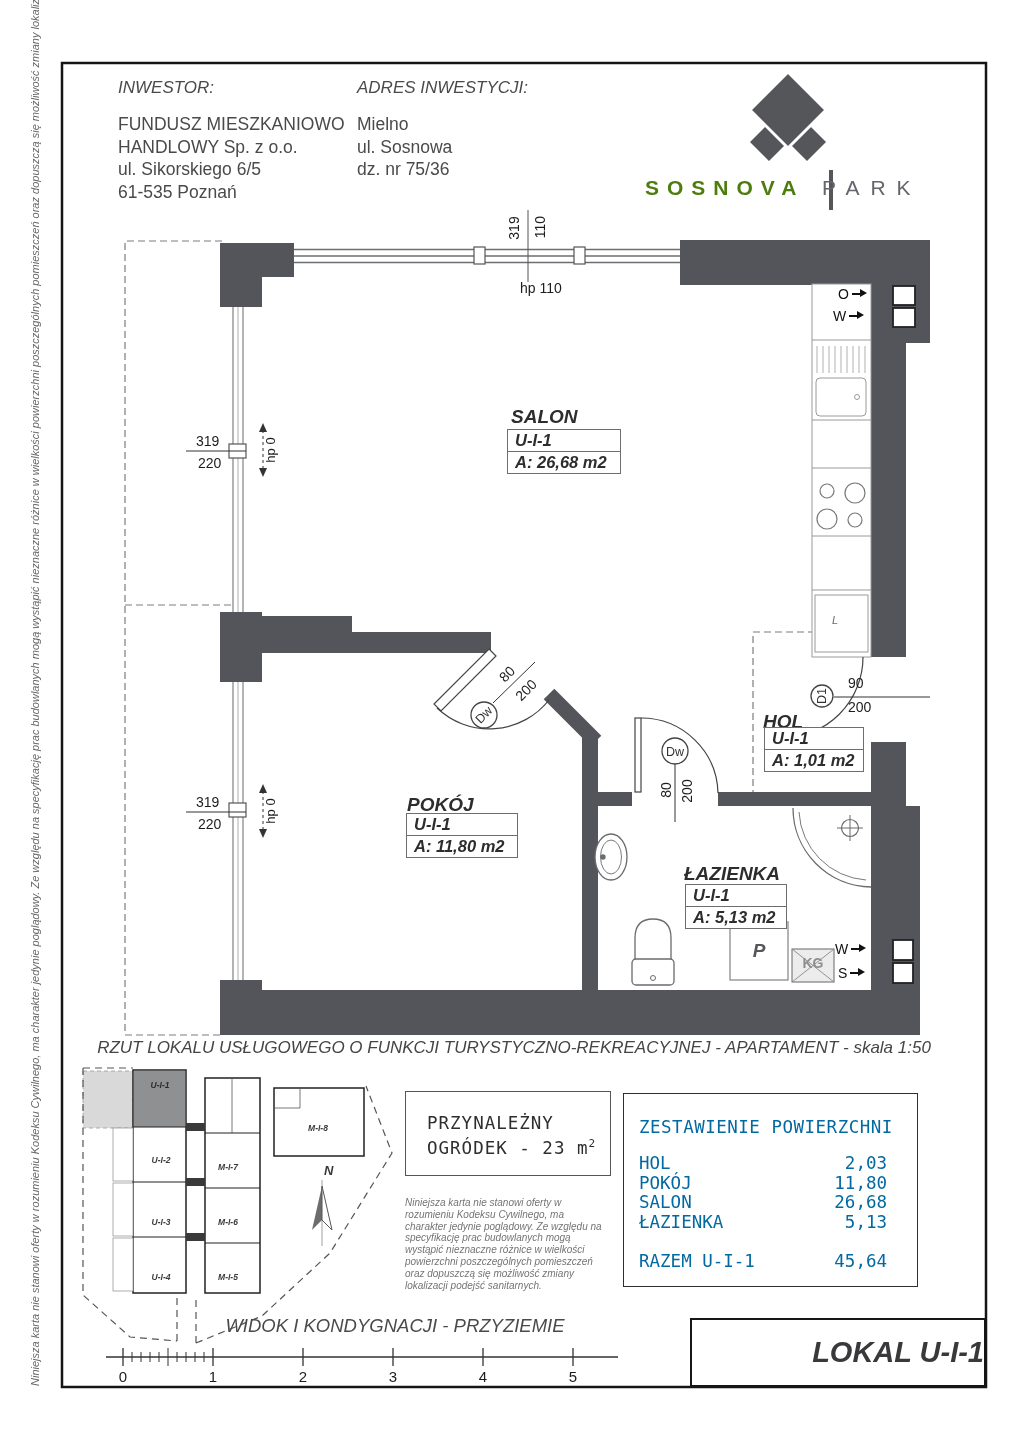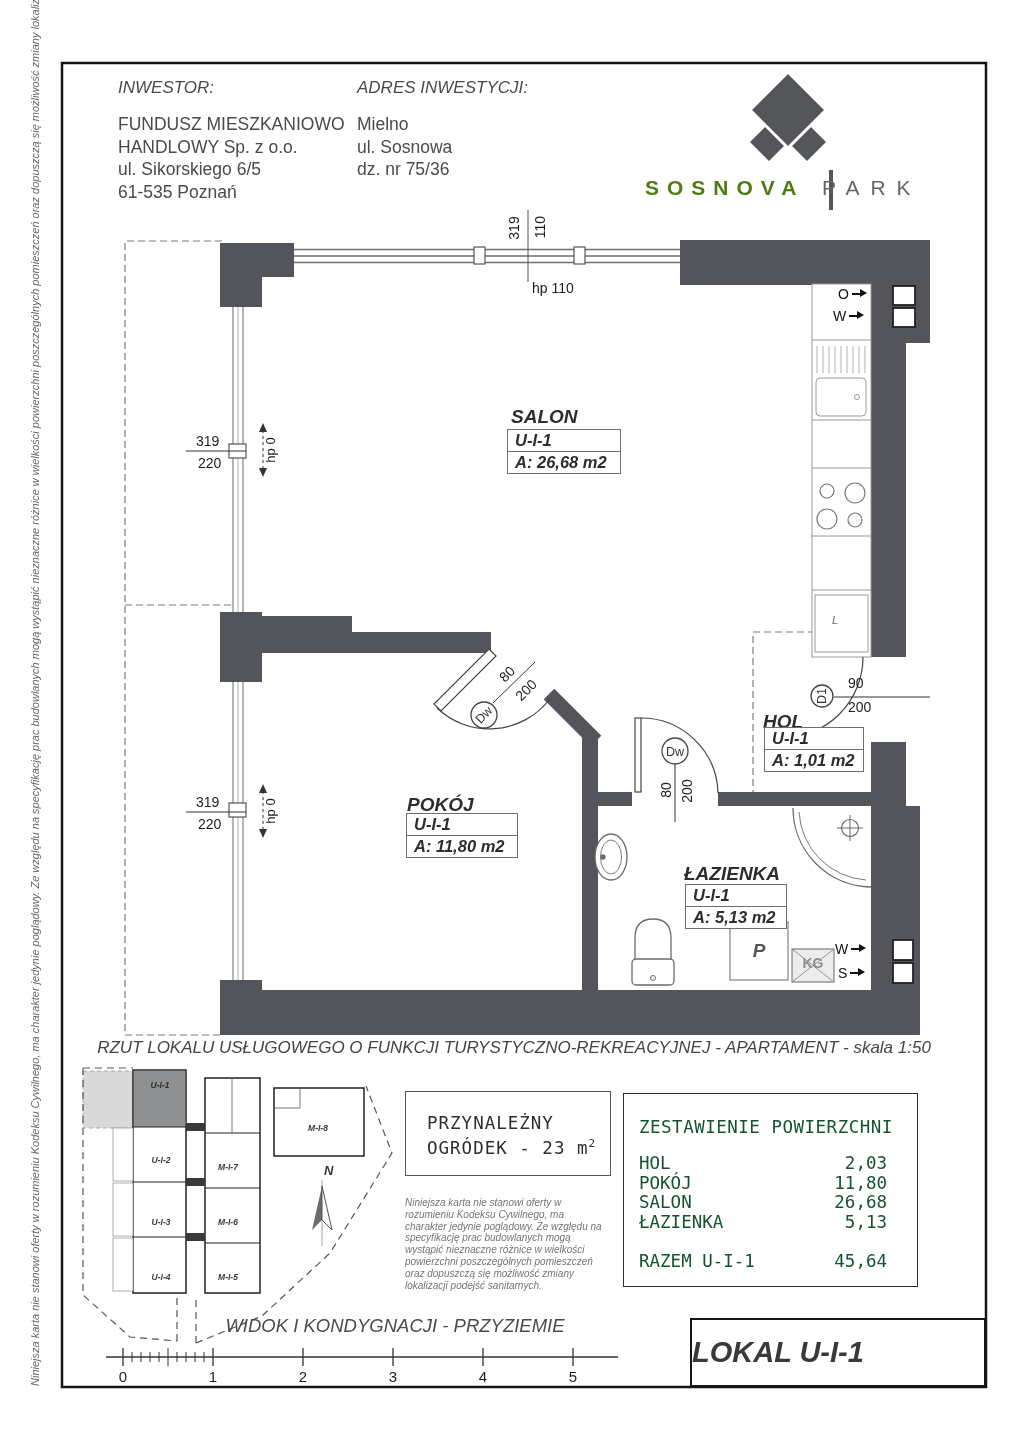--- a/index.html
+++ b/index.html
@@ -30,27 +30,27 @@
   .arrow-icon::before{content:"";position:absolute;left:0;top:4.2px;width:9px;height:1.6px;background:#111}
   .arrow-icon::after{content:"";position:absolute;left:8px;top:0.4px;width:0;height:0;
       border-left:7px solid #111;border-top:4.6px solid transparent;border-bottom:4.6px solid transparent}
   .fixturelbl{color:#6b6b6e}
   .caption{font-size:17px;font-style:italic;color:#454547}
   .sitelabel{font-size:8.5px;font-weight:bold;font-style:italic;color:#3a3a3c;width:44px;text-align:center}
   .mono{font-family:"DejaVu Sans Mono","Liberation Mono",monospace}
   .gardenbox{border:1.3px solid #56565a;box-sizing:border-box;padding:21px 0 0 21px;
              font-size:17.5px;letter-spacing:1px;line-height:20.5px;color:#2e2e30}
   .disclaimer{font-size:10px;font-style:italic;line-height:11.8px;color:#737476}
-  .areatable{border:1.4px solid #2e2e2e;box-sizing:border-box;padding:23px 30px 10px 15px;color:#14532d}
+  .areatable{border:1.4px solid #2e2e2e;box-sizing:border-box;padding:23px 30px 10px 15px;color:#0369a1}
   .areatable .ttl{font-size:17.5px;letter-spacing:.5px;white-space:nowrap}
   .arow{display:flex;justify-content:space-between;font-size:17.5px;line-height:19.5px}
   .sidenote{font-size:11px;font-style:italic;color:#66676a;white-space:nowrap;
             transform:rotate(-90deg);transform-origin:0 0}
   .unitbox{border:2.5px solid #161616;box-sizing:border-box;display:flex;align-items:center;
-           justify-content:flex-start;font-size:29px;font-weight:bold;font-style:italic;color:#39393b;background:#fff}
+           justify-content:flex-end;font-size:29px;font-weight:bold;font-style:italic;color:#39393b;background:#fff}
   .scalelbl{width:30px;text-align:center;font-size:15px;color:#1c1c1c}
 </style>
 </head>
 <body>
 
 <svg width="1018" height="1440" viewBox="0 0 1018 1440">
 
   <rect x="62" y="63" width="924" height="1324" fill="none" stroke="#141414" stroke-width="2.5"></rect>
 
   <g stroke="#7b7c7e" stroke-width="1.2" fill="none" stroke-dasharray="7,4">
@@ -258,21 +258,21 @@
 </div>
 
 <div class="abs logo-brand" style="left:645px;top:176px">SOSNOVA</div>
 <div class="abs logo-bar" style="left:829px;top:170px"></div>
 <div class="abs logo-park" style="left:822px;top:176px">PARK</div>
 
 <div class="abs sidenote" style="left:29px;top:1386px;width:1330px">Niniejsza karta nie stanowi oferty w rozumieniu Kodeksu Cywilnego, ma charakter jedynie poglądowy. Ze względu na specyfikację prac budowlanych mogą wystąpić nieznaczne różnice w wielkości powierzchni poszczególnych pomieszczeń oraz dopuszczą się możliwość zmiany lokalizacji podejść sanitarnych.</div>
 
 <div class="abs dim small16 rot90" style="left:491px;top:220px">319</div>
 <div class="abs dim small16 rot90" style="left:517px;top:219px">110</div>
-<div class="abs dim" style="left:532px;top:280px">hp 110</div>
+<div class="abs dim" style="left:520px;top:280px">hp 110</div>
 
 <div class="abs dim" style="left:196px;top:433px">319</div>
 <div class="abs dim" style="left:198px;top:455px">220</div>
 <div class="abs dim small16 rot90" style="left:248px;top:442px;font-size:13px">hp 0</div>
 
 <div class="abs dim" style="left:196px;top:794px">319</div>
 <div class="abs dim" style="left:198px;top:816px">220</div>
 <div class="abs dim small16 rot90" style="left:248px;top:803px;font-size:13px">hp 0</div>
 
 <div class="abs dim small16 rot45" style="left:484px;top:666px">80</div>

